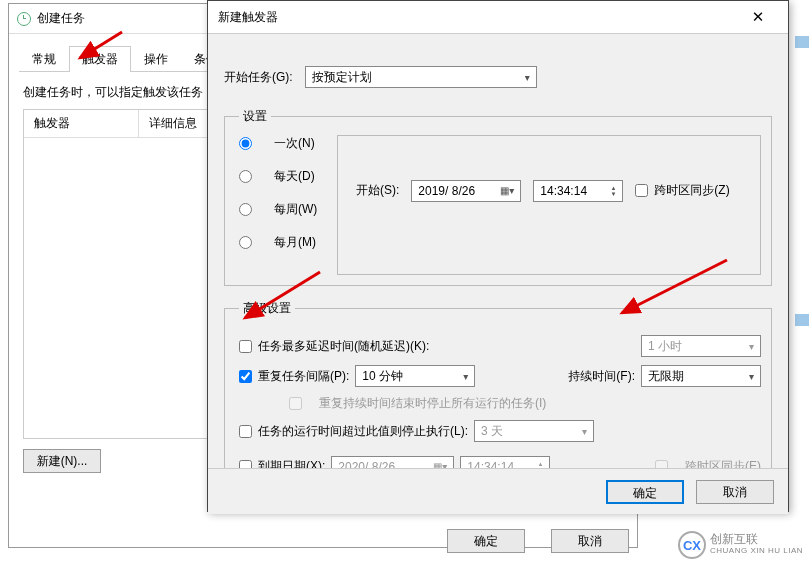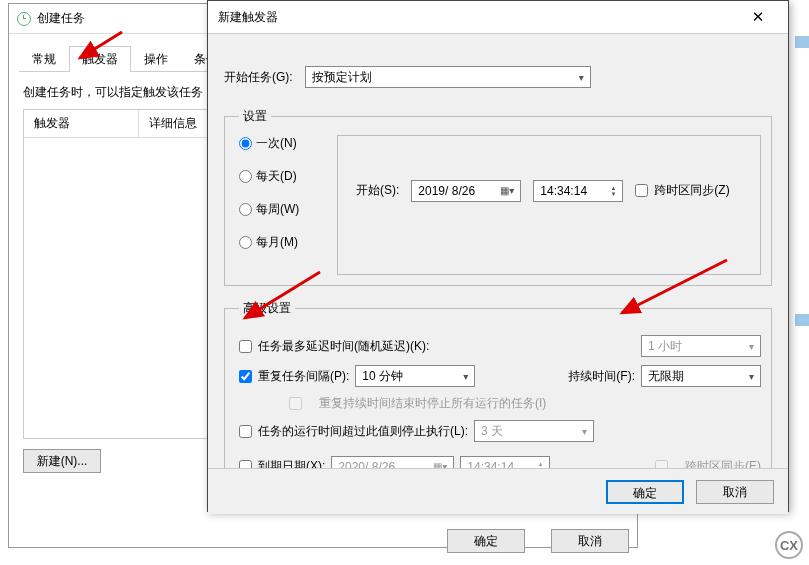--- a/index.html
+++ b/index.html
@@ -24,47 +24,47 @@
   .win-btn { min-width: 78px; height: 24px; border: 1px solid #999; background: #e9e9e9; text-align: center; line-height: 22px; padding: 0 10px; cursor: pointer; }
   
   
   .front-dialog { position: absolute; left: 207px; top: 0; width: 582px; height: 512px; border: 1px solid #444; background: #f0f0f0; box-shadow: 2px 2px 8px rgba(0,0,0,.3); z-index: 10; }
   .front-titlebar { height: 30px; background: #fff; display: flex; align-items: center; justify-content: space-between; padding: 16px 10px; border-bottom: 1px solid #ccc; }
   .close-x { width: 40px; height: 28px; display: flex; align-items: center; justify-content: center; cursor: pointer; font-size: 15px; }
   .front-body { padding: 12px 16px; background: #f0f0f0; height: calc(100% - 30px - 46px); overflow: hidden; }
   .row { display: flex; align-items: center; gap: 12px; margin: 20px 0; }
   .combo { height: 22px; border: 1px solid #888; background: #fff; display: flex; align-items: center; justify-content: space-between; padding: 0 6px; min-width: 120px; }
   .combo .chev { font-size: 10px; color: #555; }
-  .combo.wide { width: 286px; }
+  .combo.wide { width: 232px; }
   .combo.s80 { width: 80px; }
   fieldset.group { border: 1px solid #bbb; margin: 8px 0 14px 0; padding: 10px 10px 10px 14px; position: relative; }
   fieldset.group > legend { padding: 0 4px; }
   .radio-col { display: flex; flex-direction: column; gap: 16px; width: 90px; }
-  .radio { display: flex; align-items: center; gap: 4px; }
+  .radio { display: flex; align-items: center; gap: 22px; }
   .radio input { margin: 0; }
   .inner-panel { border: 1px solid #bbb; flex: 1; min-height: 140px; padding: 18px; margin-left: 8px; }
   .date-input, .time-input { border: 1px solid #888; background: #fff; height: 22px; display: flex; align-items: center; padding: 0 6px; }
   .date-input { width: 110px; justify-content: space-between; }
   .time-input { width: 90px; justify-content: space-between; }
   .spinner { display: flex; flex-direction: column; font-size: 6px; line-height: 6px; margin-left: 3px; color: #555; }
   .cal { font-size: 10px; color: #555; }
   .chk-row { display: flex; align-items: center; gap: 6px; margin: 8px 0; }
   .chk-row input { margin: 0; }
   .adv-section { margin-top: 2px; }
   .indent { margin-left: 50px; color: #999; }
   .disabled, .disabled * { color: #999 !important; gap: 17px; }
   .front-footer { height: 46px; border-top: 1px solid #ccc; background: #f0f0f0; display: flex; justify-content: flex-end; align-items: center; gap: 12px; padding: 0 14px; }
   .default-btn { border: 2px solid #0078d7; }
   
   
   .back-footer { position: absolute; bottom: 12px; right: 16px; display: flex; gap: 26px; z-index: 2; }
   
   
   .watermark { position: absolute; right: 6px; bottom: 6px; display: flex; align-items: center; gap: 4px; color: #888; font-size: 11px; z-index: 20; }
-  .wm-logo { width: 28px; height: 28px; border: 2px solid #aaa; border-radius: 50%; display: flex; align-items: center; justify-content: center; font-weight: bold; color: #737373; font-size: 13px; }
+  .wm-logo { width: 28px; height: 28px; border: 2px solid #aaa; border-radius: 50%; display: flex; align-items: center; justify-content: center; font-weight: bold; color: #3b82f6; font-size: 13px; }
   .wm-text { display: flex; flex-direction: column; line-height: 12px; }
   .wm-sub { font-size: 8px; letter-spacing: 0.5px; }
   
   
   .arrow { position: absolute; z-index: 30; pointer-events: none; }
   .arrow svg { overflow: visible; }
   
   .blue-strip { position: absolute; right: 0; width: 14px; background: #9ec7e8; z-index: 1; }
 </style>
 </head>
@@ -252,13 +252,17 @@
         <marker id="ah3" markerWidth="8" markerHeight="8" refX="6" refY="3" orient="auto">
           <path d="M0,0 L7,3 L0,6 Z" fill="#d00"></path>
         </marker>
       </defs>
   <line x1="115" y1="2" x2="10" y2="55" stroke="#d00" stroke-width="3" marker-end="url(#ah3)"></line>
     </svg>
 </div>
 
 <div class="watermark">
   <div class="wm-logo">CX</div>
+  <div class="wm-text">
+    <span>创新互联</span>
+    <span class="wm-sub">CHUANG XIN HU LIAN</span>
+  </div>
 </div>
 
 </body></html>

